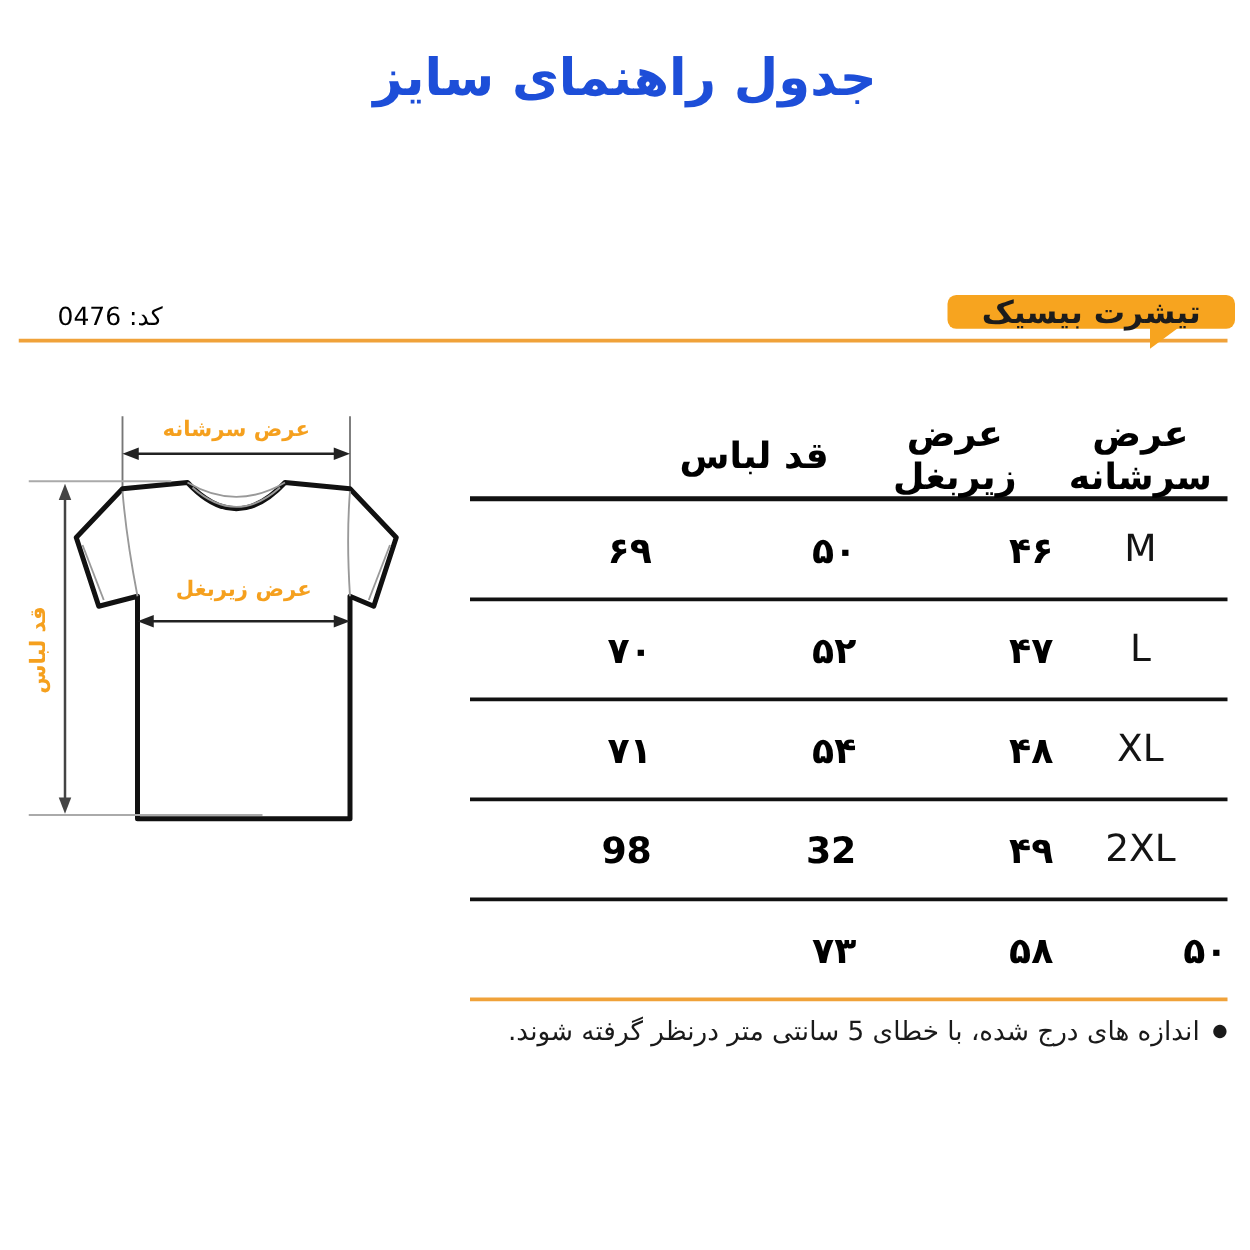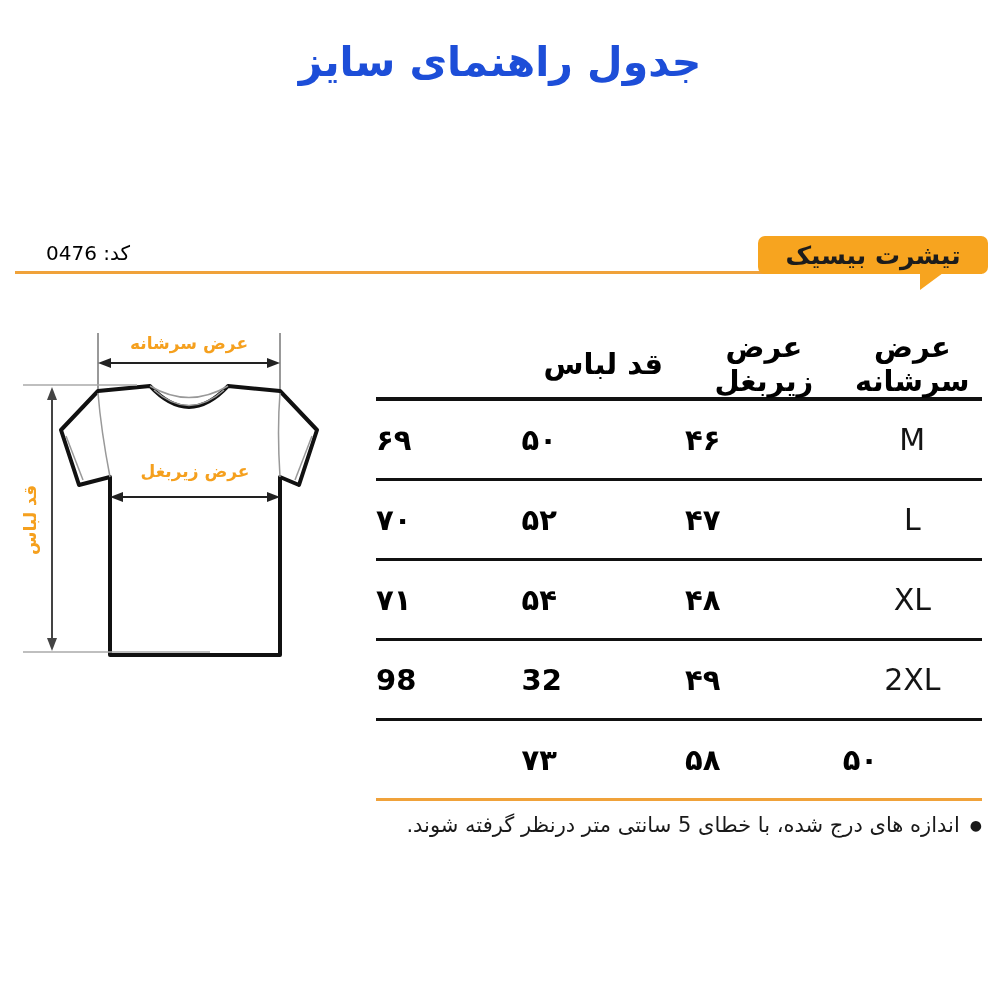--- a/index.html
+++ b/index.html
@@ -22,21 +22,21 @@
   .code-text {
     position:absolute; top:241px; left:32px;
     direction:rtl; font-size:20px; color:#000000;margin-left:14px;
   }
   .accent-line {
     position:absolute; top:271px; left:15px;
     width:967px; height:3px; background:#F0A23A;
   }
   .product-badge {
     position:absolute; top:236px; left:758px;
-    width:230px; height:38px;
+    width:230px; height:27px;
     background:#F7A41F; border-radius:7px;
     display:flex; align-items:center; justify-content:center;
     direction:rtl; font-size:25px; font-weight:bold; color:#1c1c1c;
   }
   .product-badge::after {
     content:""; position:absolute; top:100%; left:162px; margin-top:-1px;
     width:0; height:0;
     border-top:17px solid #F7A41F;
     border-right:23px solid transparent;
   }
@@ -53,21 +53,21 @@
   }
   .t-head, .t-row {
     display:grid;
     grid-template-columns:23% 26% 27% 24%;
     align-items:center;
   }
   .t-head { height:67px; border-bottom:4px solid #111; }
   .t-row  { height:77px; border-bottom:3px solid #111; }
   .t-row.last { border-bottom:3px solid #F0A23A; }
   .t-head .cell { text-align:center; font-size:29px; font-weight:bold; }
-  .t-row .num   { text-align:left; font-size:29px; font-weight:bold; }
+  .t-row .num   { text-align:right; font-size:29px; font-weight:bold; }
   .t-row .size  { text-align:center; font-size:30px; font-weight:400; direction:ltr; color:#141414; }
 
   
   .footnote {
     position:absolute; top:813px; right:18px;
     direction:rtl; display:flex; align-items:center; gap:10px;
     font-size:21px; color:#1a1a1a;
   }
   .footnote .bullet { font-size:14px; line-height:1; }
 </style>

